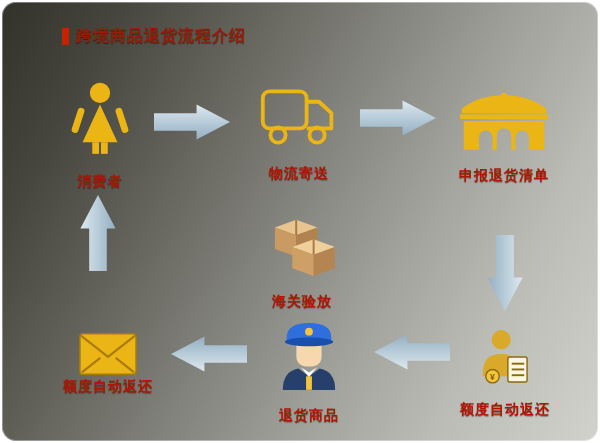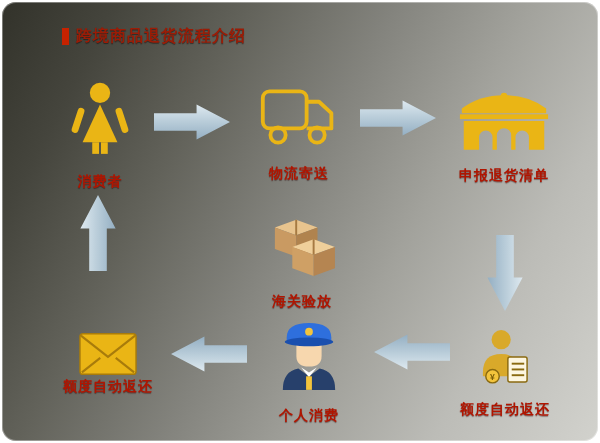--- a/index.html
+++ b/index.html
@@ -123,21 +123,21 @@
     <div class="node" style="left:259px;top:316px;width:96px;">
       <svg width="64" height="72" viewBox="0 0 66 74">
         <path d="M6 74 Q6 55 22 52 L33 60 L44 52 Q60 55 60 74 Z" fill="#27406b"></path>
         <path d="M25 51 L33 61 L41 51 L33 56 Z" fill="#ffffff"></path>
         <path d="M20 27 H46 V39 Q46 50 33 50 Q20 50 20 39 Z" fill="#f7d7ae"></path>
         <path d="M10 20 Q10 5 33 5 Q56 5 56 20 L56 23 H10 Z" fill="#2e6fdd"></path>
         <ellipse cx="33" cy="24.5" rx="25" ry="4.5" fill="#1a4fae"></ellipse>
         <circle cx="33" cy="14" r="4" fill="#f3c43c"></circle>
         <rect x="30" y="60" width="6" height="14" fill="#f3c43c"></rect>
       </svg>
-      <div class="label">个人消费</div>
+      <div class="label">退货商品</div>
     </div>
 
     <div class="arrow rot180" style="left:372px;top:330px;"></div>
 
     <div class="node" style="left:445px;top:326px;width:116px;">
       <svg width="48" height="56" viewBox="0 0 50 58">
         <circle cx="21" cy="12" r="10" fill="#d9a92a"></circle>
         <path d="M2 46 Q2 27 21 27 Q40 27 40 46 L40 50 H2 Z" fill="#d9a92a"></path>
         <rect x="28" y="30" width="20" height="26" rx="2" fill="#fdf6e0" stroke="#8a6a10" stroke-width="1.5"></rect>
         <line x1="32" y1="37" x2="45" y2="37" stroke="#8a6a10" stroke-width="2"></line>

